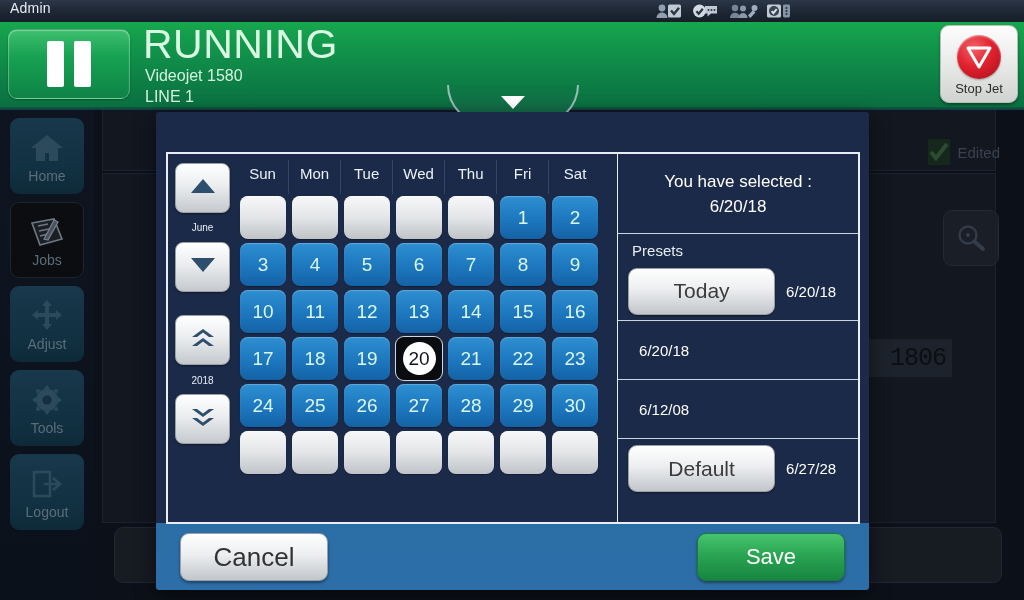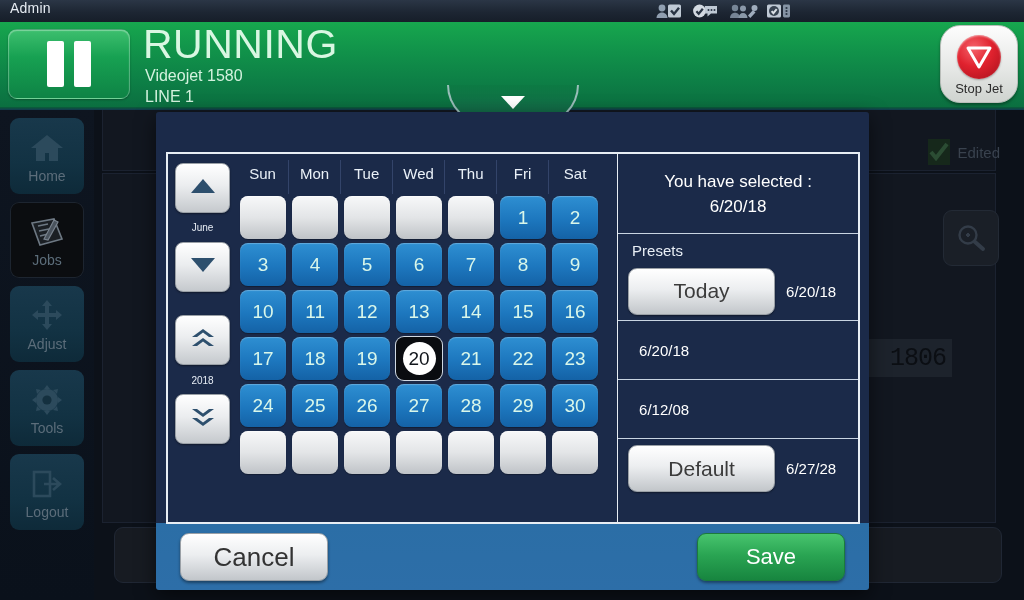--- a/index.html
+++ b/index.html
@@ -51,21 +51,21 @@
     border-radius:0 0 70px 70px;
     border:2px solid rgba(200,215,225,.75); border-top:none;
     display:flex; align-items:flex-start; justify-content:center; z-index:6;
   }
   .notch .tri {
     margin-top:11px; width:0;height:0;
     border-left:12px solid transparent; border-right:12px solid transparent; border-top:13px solid #ffffff;
   }
 
   .stopjet {
-    position:absolute; right:6px; top:3px; width:78px; height:78px; border-radius:20px;
+    position:absolute; right:6px; top:3px; width:78px; height:78px; border-radius:9px;
     background:linear-gradient(180deg,#fdfdfd 0%,#e6e8e6 55%,#cfd3cf 100%);
     border:1px solid #b9bdb9; box-shadow:0 2px 3px rgba(0,0,0,.35);
     display:flex; flex-direction:column; align-items:center; justify-content:center;
   }
   .stopjet .circ {
     width:44px;height:44px;border-radius:50%;
     background:radial-gradient(circle at 38% 30%, #f4626a 0%, #e0222e 45%, #a5101b 100%);
     box-shadow:inset 0 1px 2px rgba(255,255,255,.55), 0 1px 2px rgba(0,0,0,.3);
     display:flex;align-items:center;justify-content:center; margin-top:2px;
   }

